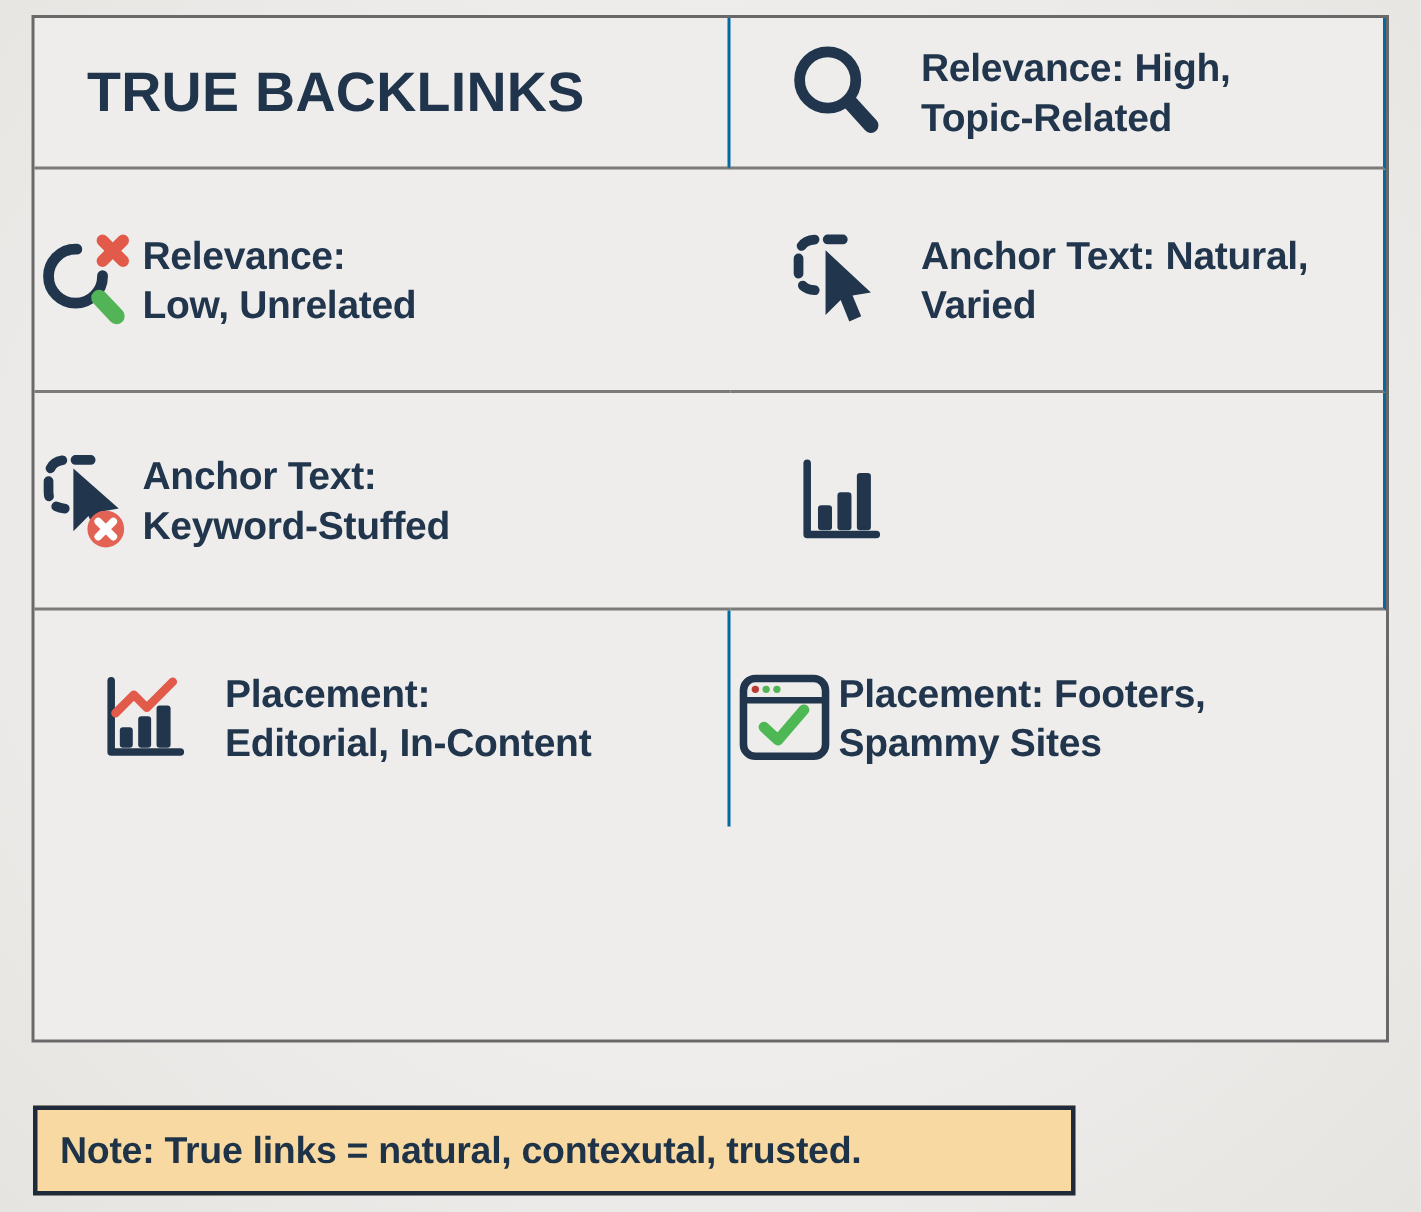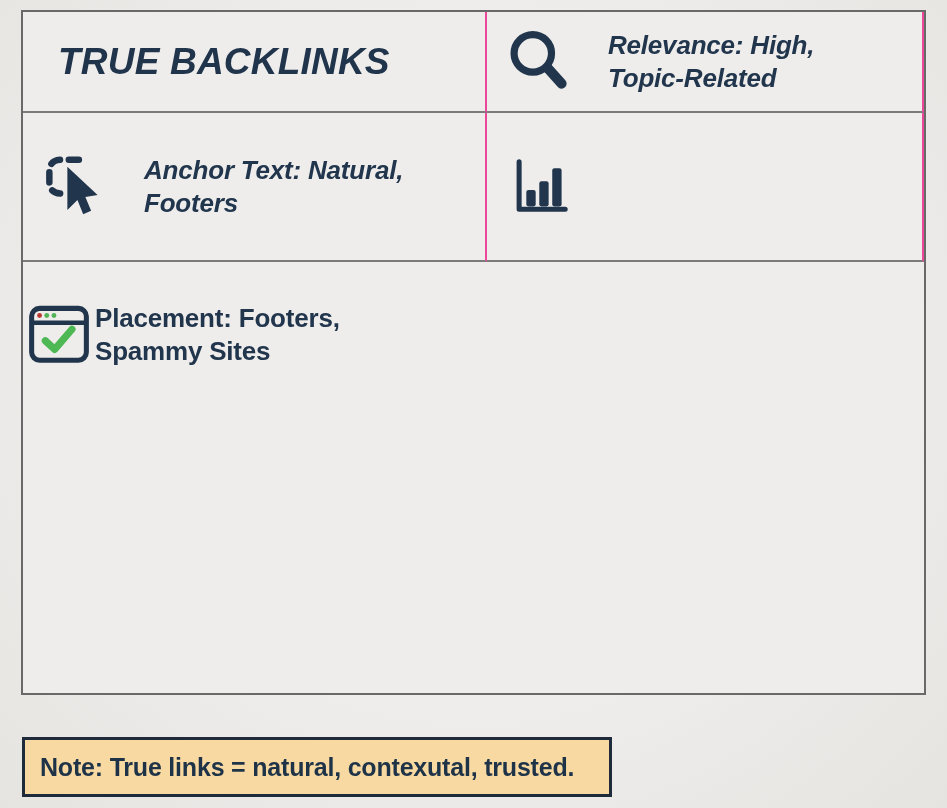--- a/index.html
+++ b/index.html
@@ -19,48 +19,48 @@
     display: grid;
     grid-template-columns: 464px 1fr;
     grid-template-rows: 101px 149px 145px 144px auto;
     background: #eeedeb;
   }
   .cell {
     box-sizing: border-box;
     display: flex;
     align-items: center;
   }
-  .col-true  { border-right: 2px solid #ec4899; font-style: italic; }
+  .col-true  { border-right: 2px solid #0369a1; }
   .row-line  { border-bottom: 2px solid #7b7b7b; }
 
   .header-cell { padding-left: 35px; }
   .header-text {
     font-size: 37px;
     font-weight: bold;
     letter-spacing: 0.2px;
     color: #20344c;
   }
 
-  .body-cell.col-true  { padding-left: 17px; gap: 32px; }
+  .body-cell.col-true  { padding-left: 36px; gap: 19px; }
 
   .icon-box { width: 72px; height: 72px; flex: 0 0 72px; }
   .icon-box svg { width: 72px; height: 72px; display: block; }
 
   .cell-text {
     font-size: 26px;
     font-weight: bold;
     line-height: 33px;
     letter-spacing: -0.2px;
     color: #21364d;
     white-space: pre-wrap;
   }
 
   .note-box {
     position: absolute; left: 22px; top: 737px;
-    width: 590px; height: 60px;
+    width: 695px; height: 60px;
     box-sizing: border-box;
     background: #f8d9a2;
     border: 3px solid #1f2b3a;
     display: flex;
     align-items: center;
     padding-left: 15px;
   }
   .note-text {
     font-size: 25px;
     font-weight: bold;
@@ -83,43 +83,81 @@
     <div class="cell body-cell col-true row-line">
       <span class="icon-box">
         <svg viewBox="0 0 100 100" fill="none">
           <circle cx="40" cy="38" r="26" stroke="#21364d" stroke-width="10"></circle>
           <line x1="61" y1="59" x2="80" y2="80" stroke="#21364d" stroke-width="14" stroke-linecap="round"></line>
         </svg>
       </span>
       <span class="cell-text">Relevance: High,
 Topic-Related</span>
     </div>
+    <div class="cell body-cell row-line">
+      <span class="icon-box">
+        <svg viewBox="0 0 100 100" fill="none">
+          <circle cx="38" cy="46" r="25" stroke="#21364d" stroke-width="10" pathLength="100" stroke-dasharray="76 24" stroke-linecap="round"></circle>
+          <line x1="63" y1="13" x2="82" y2="32" stroke="#e25b4a" stroke-width="11" stroke-linecap="round"></line>
+          <line x1="82" y1="13" x2="63" y2="32" stroke="#e25b4a" stroke-width="11" stroke-linecap="round"></line>
+          <line x1="60" y1="66" x2="76" y2="83" stroke="#53b457" stroke-width="15" stroke-linecap="round"></line>
+        </svg>
+      </span>
+      <span class="cell-text">Relevance:
+Low, Unrelated</span>
+    </div>
 
     <div class="cell body-cell col-true row-line">
       <span class="icon-box">
         <svg viewBox="0 0 100 100" fill="none">
           <path d="M54 12 H30 Q13 12 13 29 V43 Q13 58 28 59" stroke="#21364d" stroke-width="9" stroke-dasharray="14 12" stroke-linecap="round"></path>
           <path d="M38 22 L38 82 L52 68 L60 88 L71 83 L63 64 L80 61 Z" fill="#21364d"></path>
         </svg>
       </span>
       <span class="cell-text">Anchor Text: Natural,
-Footers</span>
+Varied</span>
+    </div>
+    <div class="cell body-cell row-line">
+      <span class="icon-box">
+        <svg viewBox="0 0 100 100" fill="none">
+          <path d="M52 12 H30 Q13 12 13 29 V41 Q13 56 28 57" stroke="#21364d" stroke-width="9" stroke-dasharray="14 12" stroke-linecap="round"></path>
+          <path d="M36 20 L36 78 L50 64 L58 84 L69 79 L61 60 L78 57 Z" fill="#21364d"></path>
+          <circle cx="66" cy="76" r="17" fill="#e26354"></circle>
+          <line x1="59" y1="69" x2="73" y2="83" stroke="#ffffff" stroke-width="7" stroke-linecap="round"></line>
+          <line x1="73" y1="69" x2="59" y2="83" stroke="#ffffff" stroke-width="7" stroke-linecap="round"></line>
+        </svg>
+      </span>
+      <span class="cell-text">Anchor Text:
+Keyword-Stuffed</span>
     </div>
 
     <div class="cell body-cell col-true row-line">
       <span class="icon-box">
         <svg viewBox="0 0 100 100" fill="none">
           <path d="M21 15 V81 H85" stroke="#21364d" stroke-width="7" stroke-linecap="round" stroke-linejoin="round"></path>
           <rect x="31" y="54" width="13" height="23" rx="3" fill="#21364d"></rect>
           <rect x="49" y="42" width="13" height="35" rx="3" fill="#21364d"></rect>
           <rect x="67" y="24" width="13" height="53" rx="3" fill="#21364d"></rect>
         </svg>
       </span>
     </div>
 
+    <div class="cell body-cell col-true">
+      <span class="icon-box">
+        <svg viewBox="0 0 100 100" fill="none">
+          <path d="M21 15 V81 H85" stroke="#21364d" stroke-width="7" stroke-linecap="round" stroke-linejoin="round"></path>
+          <rect x="29" y="58" width="12" height="19" rx="3" fill="#21364d"></rect>
+          <rect x="46" y="48" width="12" height="29" rx="3" fill="#21364d"></rect>
+          <rect x="63" y="38" width="13" height="39" rx="3" fill="#21364d"></rect>
+          <path d="M25 45 L42 28 L54 40 L78 16" stroke="#e25b4a" stroke-width="8" stroke-linecap="round" stroke-linejoin="round"></path>
+        </svg>
+      </span>
+      <span class="cell-text">Placement:
+Editorial, In-Content</span>
+    </div>
     <div class="cell body-cell">
       <span class="icon-box">
         <svg viewBox="0 0 100 100" fill="none">
           <rect x="12" y="13" width="76" height="72" rx="11" stroke="#21364d" stroke-width="7"></rect>
           <line x1="12" y1="33" x2="88" y2="33" stroke="#21364d" stroke-width="6"></line>
           <circle cx="23" cy="23" r="3.4" fill="#b93a32"></circle>
           <circle cx="33" cy="23" r="3.4" fill="#53b457"></circle>
           <circle cx="43" cy="23" r="3.4" fill="#53b457"></circle>
           <path d="M31 58 L44 70 L68 42" stroke="#4db854" stroke-width="10" stroke-linecap="round" stroke-linejoin="round"></path>
         </svg>

